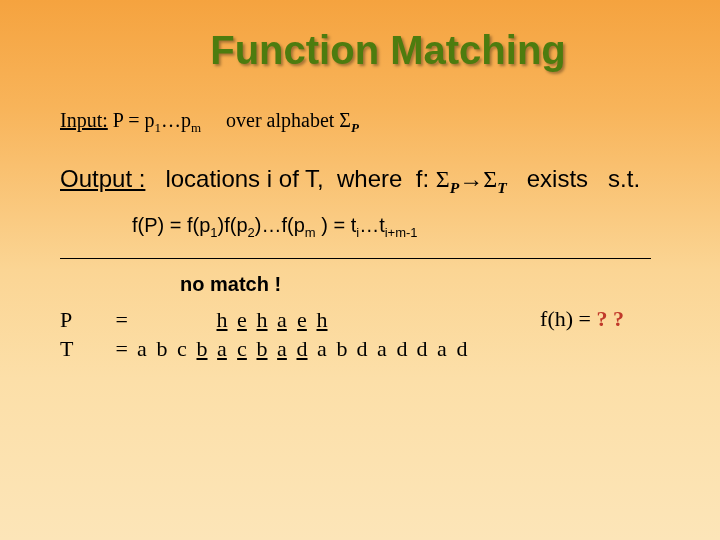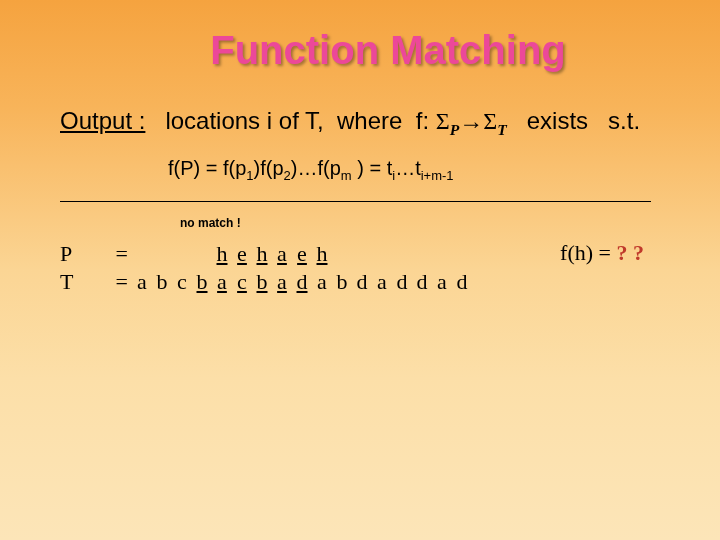--- a/index.html
+++ b/index.html
@@ -11,21 +11,21 @@
     overflow: hidden;
     position: relative;
   }
   .slide {
     padding: 28px 44px 0 60px;
   }
   .title {
     font-family: 'Comic Sans MS', cursive, sans-serif;
     font-size: 40px;
     font-weight: bold;
-    color: #ec4899;
+    color: #4d7c0f;
     text-align: center;
     text-shadow: 2px 2px 3px rgba(0,0,0,0.35);
     margin-bottom: 34px;
     padding-left: 40px;
   }
   .block {
     font-size: 20px;
     color: #000;
     line-height: 1.35;
   }
@@ -38,33 +38,33 @@
   .output-line {
     font-family: 'Comic Sans MS', cursive, sans-serif;
     font-size: 24px;
   }
   .serif { font-family: Georgia, 'Times New Roman', serif; }
   .sub { font-size: 0.65em; vertical-align: sub; }
   .sigma { font-family: Georgia, serif; }
   .fp-line {
     font-family: 'Comic Sans MS', cursive, sans-serif;
     font-size: 20px;
-    margin-left: 108px;
+    margin-left: 72px;
     margin-top: 18px;
   }
   .hr {
     border: none;
     border-top: 1.5px solid #000;
     margin: 18px 0 14px 0;
     width: 96%;
   }
   .nomatch {
     font-family: 'Comic Sans MS', cursive, sans-serif;
     font-weight: bold;
-    font-size: 12px;
+    font-size: 20px;
     margin-left: 120px;
     margin-bottom: 10px;
   }
   .table-area {
     font-family: Georgia, 'Times New Roman', serif;
     font-size: 22px;
     position: relative;
   }
   .seq-row {
     display: flex;
@@ -81,39 +81,43 @@
     display: flex;
   }
   .cell {
     width: 20px;
     text-align: center;
     letter-spacing: 0;
   }
   .uline { text-decoration: underline; }
   .fh-box {
     position: absolute;
-    right: 32px;
+    right: 52px;
     top: 0;
     font-size: 22px;
     font-family: Georgia, 'Times New Roman', serif;
   }
   .qq { color: #c0392b; font-weight: bold; }
   .row-flex {
     display: flex;
     align-items: baseline;
     gap: 0;
   }
 </style>
 </head>
 <body>
 
 <div class="slide">
   <h1 class="title">Function Matching</h1>
 
   <div class="block input-block">
+    <div class="row-flex">
+      <span class="label">Input:</span>
+      <span style="white-space:pre"><span> P = p</span><span class="sub">1</span><span>…p</span><span class="sub">m</span><span>     over alphabet </span><span class="sigma">Σ</span><span class="sub" style="font-style:italic;font-weight:bold">P</span></span>
+    </div>
   </div>
 
   <div class="output-line">
     <span class="out-label">Output :</span><span style="white-space:pre">   locations i of T,  where  f: </span><span class="serif"><span class="sigma">Σ</span><span class="sub" style="font-style:italic;font-weight:bold">P</span><span>→</span><span class="sigma">Σ</span><span class="sub" style="font-style:italic;font-weight:bold">T</span></span><span style="white-space:pre">   exists</span><span style="white-space:pre">   s.t.</span>
   </div>
 
   <div class="fp-line">
     <span>f(P) = f(p</span><span class="sub">1</span><span>)f(p</span><span class="sub">2</span><span>)…f(p</span><span class="sub">m</span><span> )  =  t</span><span class="sub">i</span><span>…t</span><span class="sub">i+m-1</span>
   </div>
 

